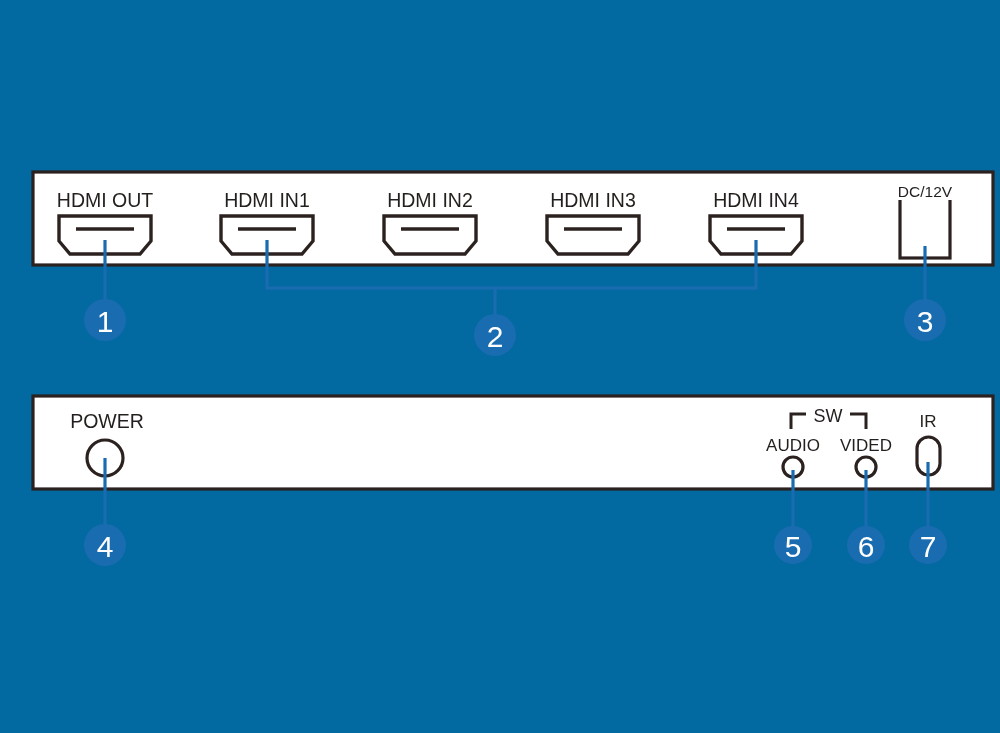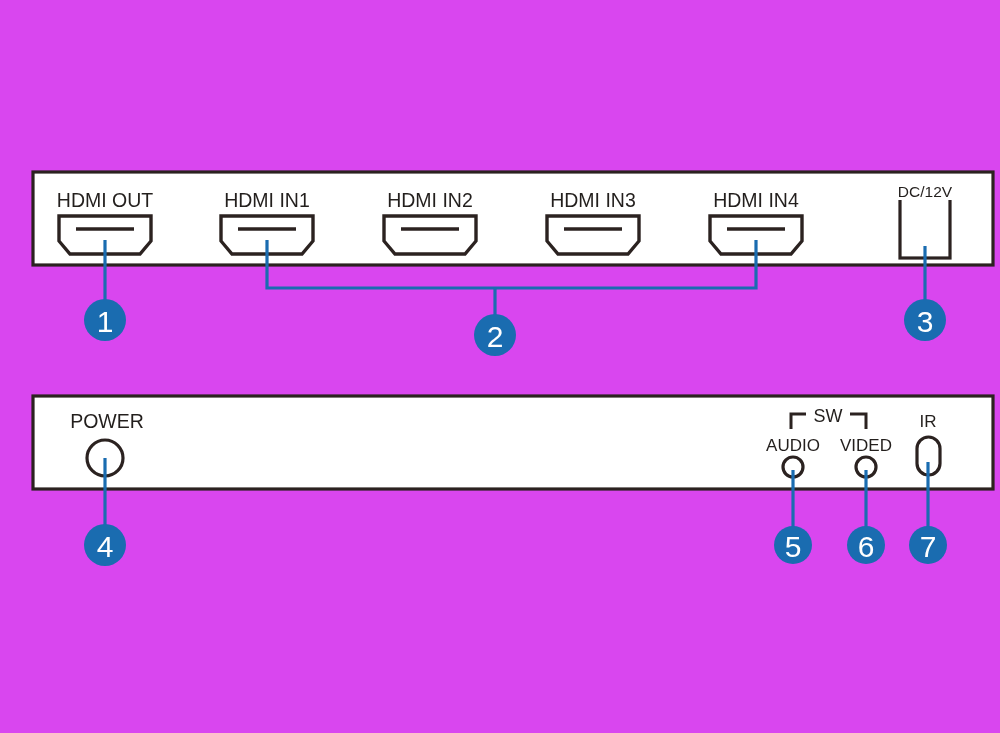--- a/index.html
+++ b/index.html
@@ -7,21 +7,21 @@
     padding: 0;
     background: #ffffff;
   }
   body {
     font-family: "Liberation Sans", sans-serif;
   }
   #canvas {
     position: relative;
     width: 1000px;
     height: 733px;
-    background: #d946ef;
+    background: #0369a1;
     overflow: hidden;
   }
   #canvas svg {
     position: absolute;
     top: 0;
     left: 0;
   }
   .panel-outline {
     fill: #ffffff;
     stroke: #2b2220;

